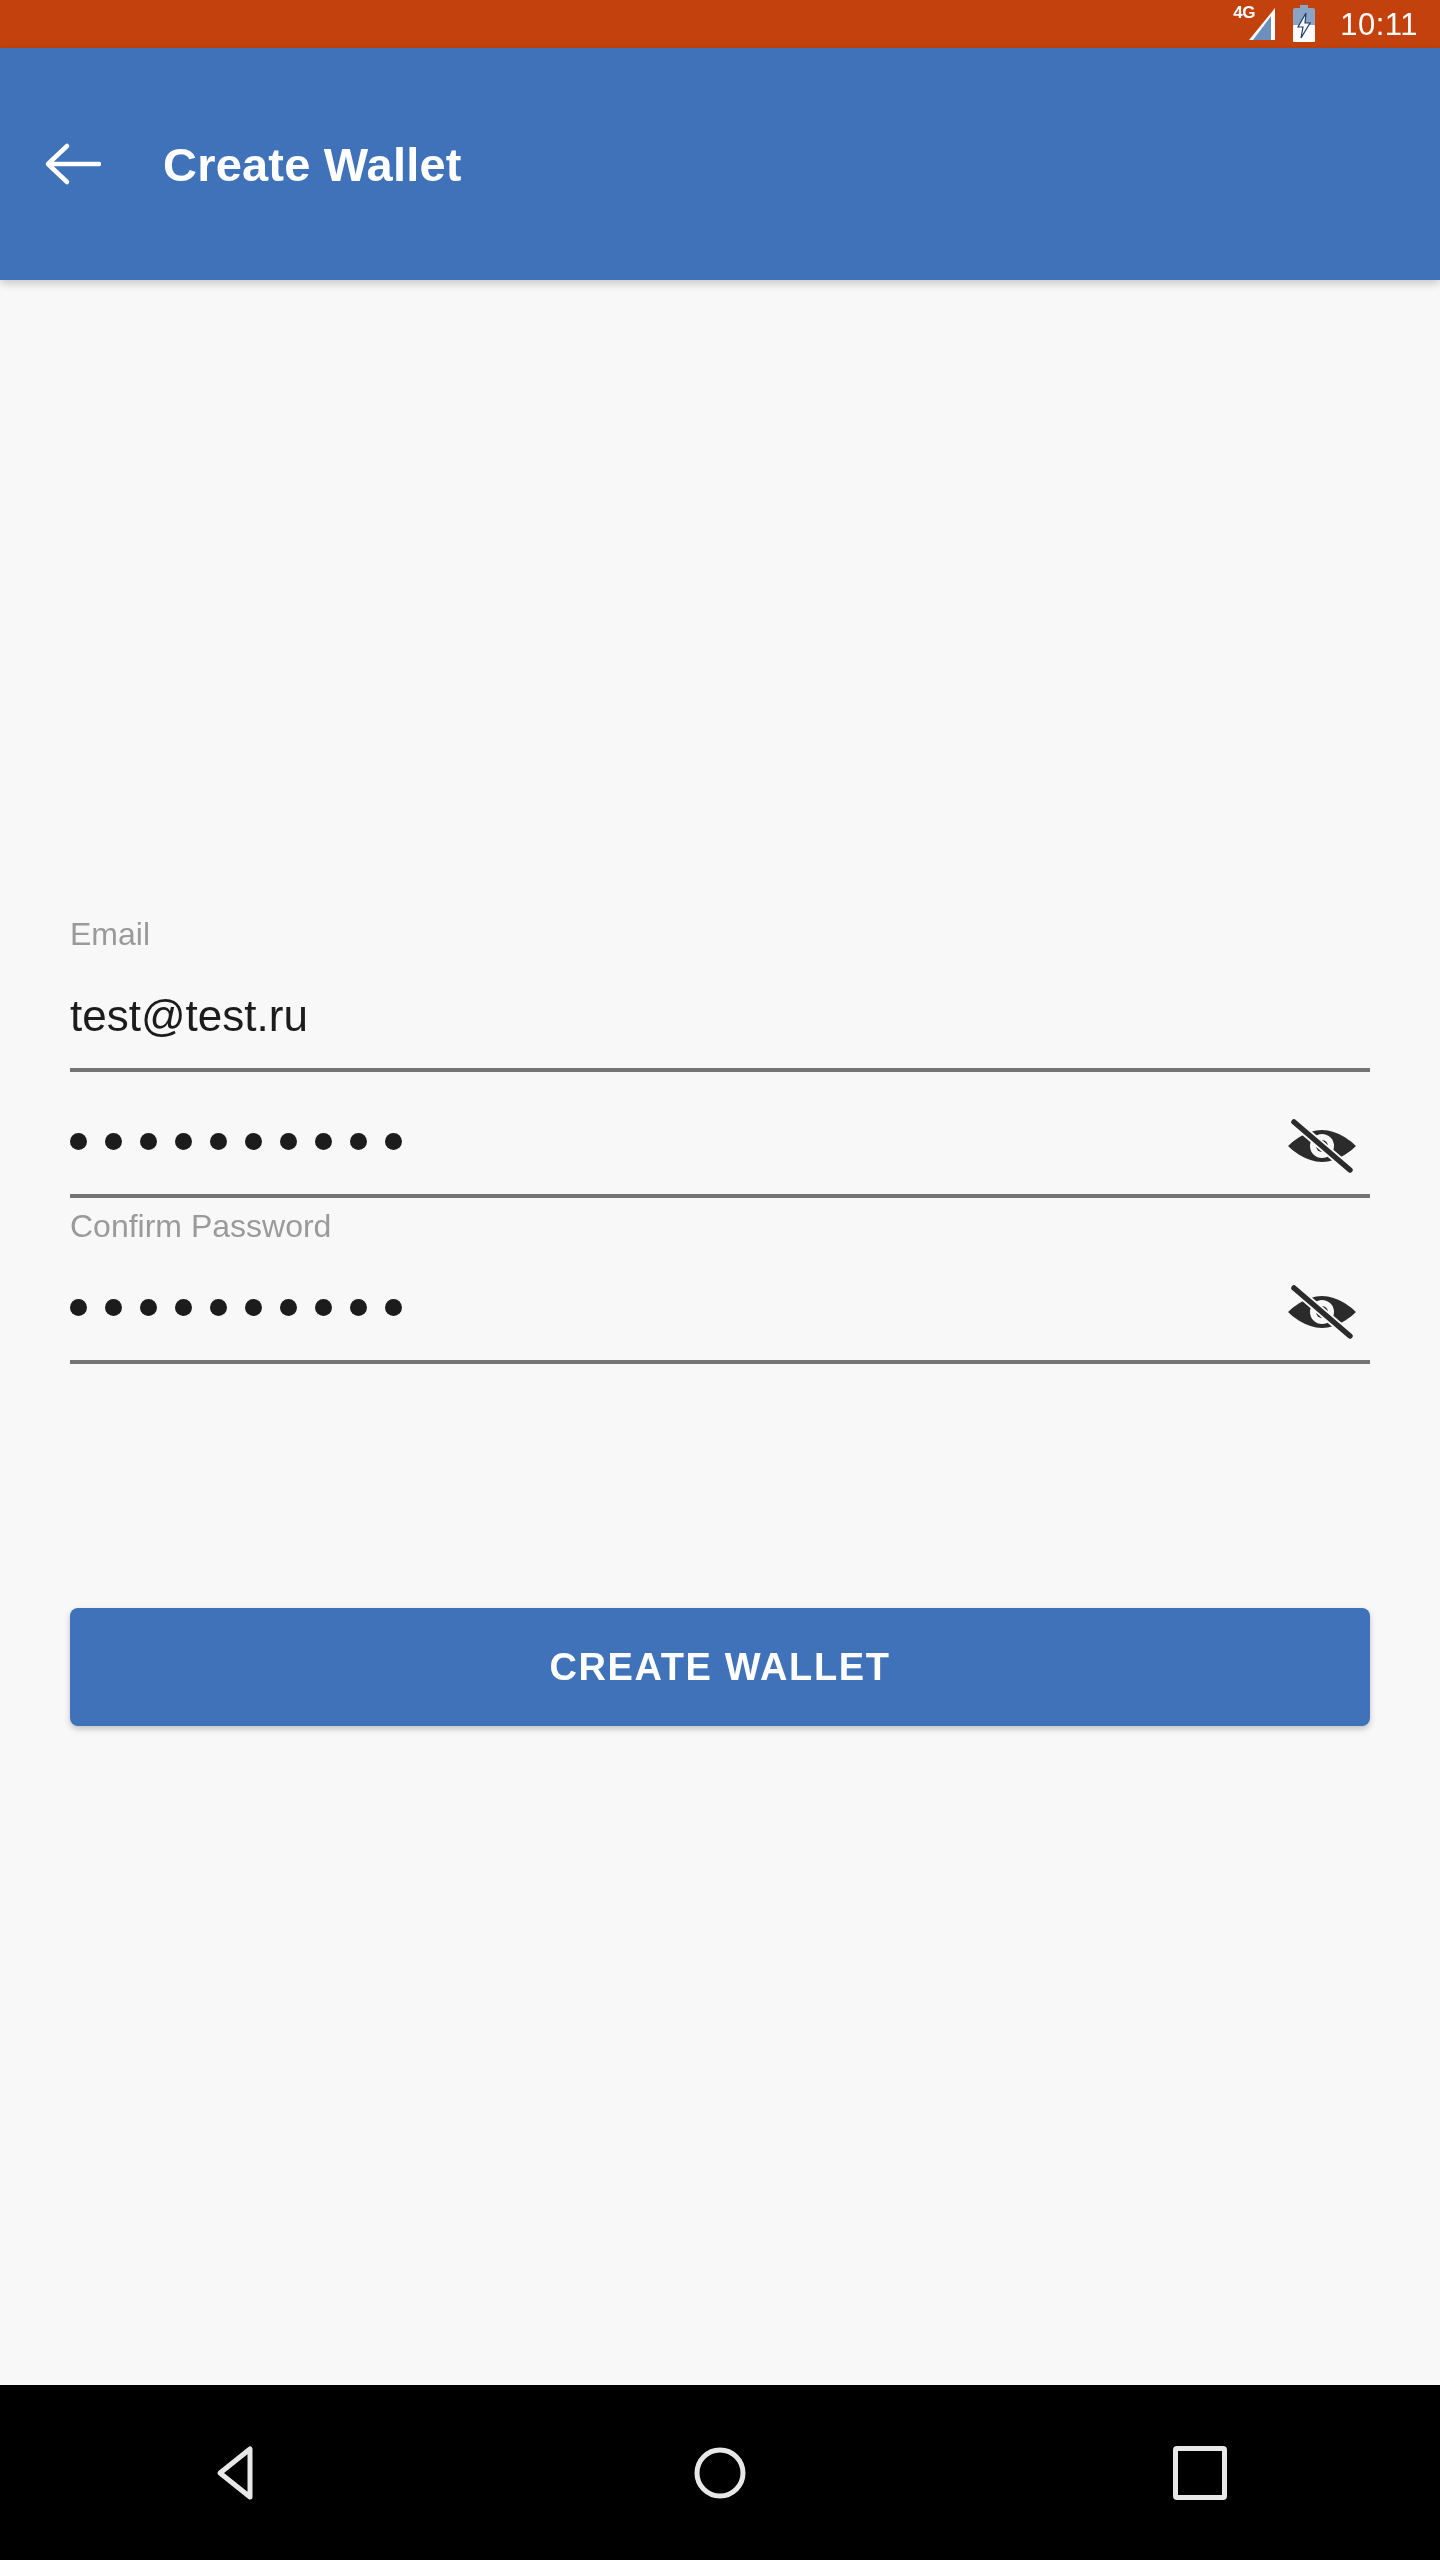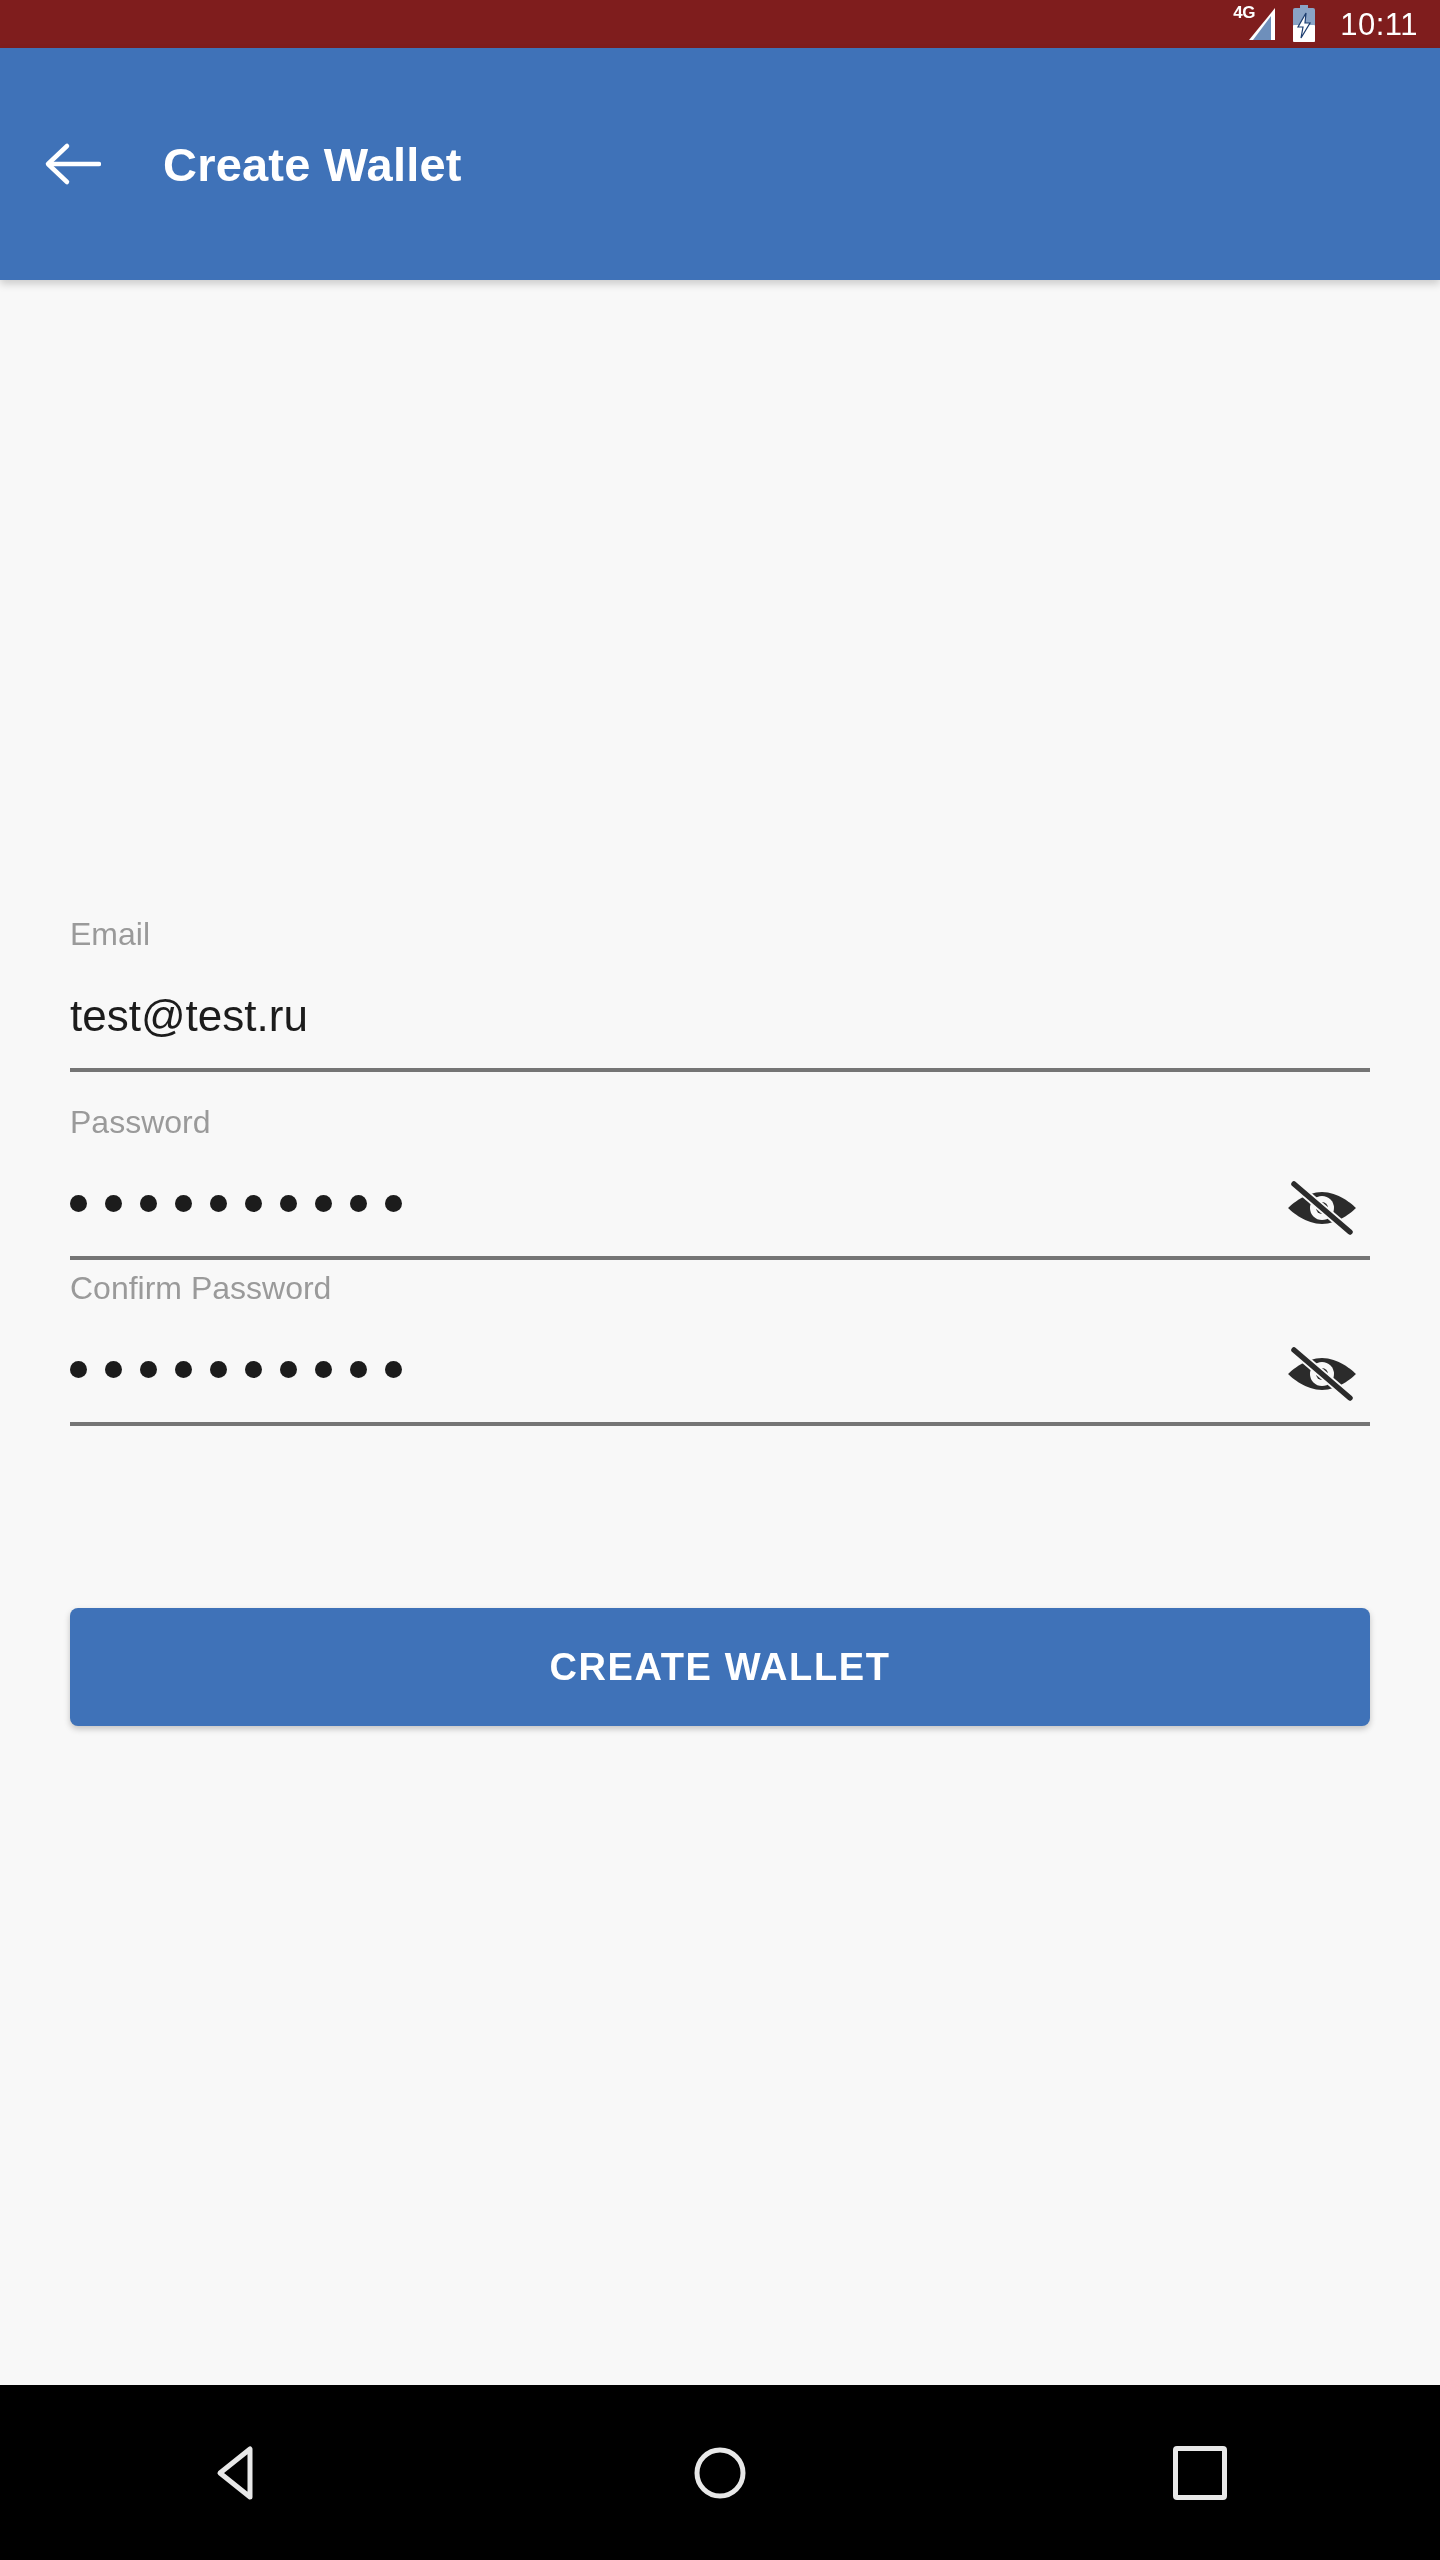--- a/index.html
+++ b/index.html
@@ -14,21 +14,21 @@
     overflow: hidden;
     position: relative;
   }
 
   
   .status-bar {
     position: absolute;
     top: 0; left: 0;
     width: 1440px;
     height: 48px;
-    background: #7f1d1d;
+    background: #c2410c;
     display: flex;
     align-items: center;
     justify-content: flex-end;
     padding-right: 22px;
     box-sizing: border-box;
   }
   .status-icons {
     display: flex;
     align-items: center;
     gap: 12px;
@@ -240,21 +240,20 @@
     <div class="field">
       <div class="field-label">Email</div>
       <div class="field-row">
         <div class="field-value">test@test.ru</div>
       </div>
     </div>
 
     <div class="spacer-after-email"></div>
 
     <div class="field">
-      <div class="field-label">Password</div>
       <div class="field-row">
         <div class="field-dots">
           <span class="dot"></span>
           <span class="dot"></span>
           <span class="dot"></span>
           <span class="dot"></span>
           <span class="dot"></span>
           <span class="dot"></span>
           <span class="dot"></span>
           <span class="dot"></span>

